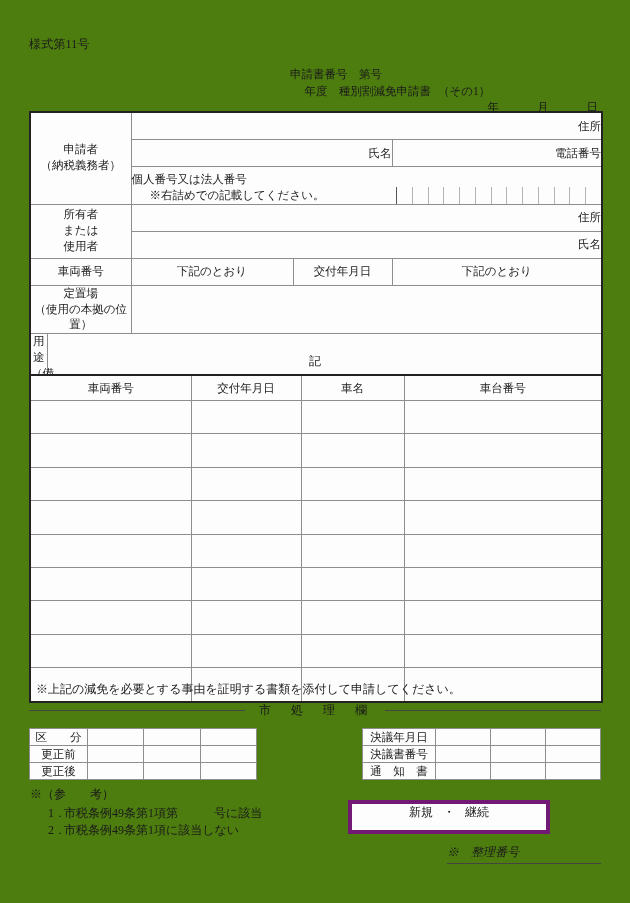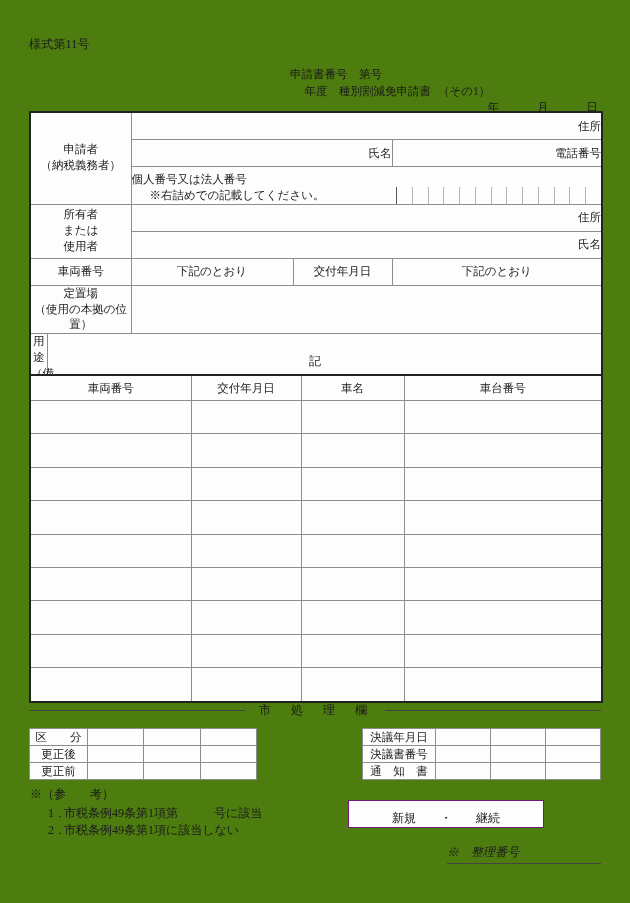--- a/index.html
+++ b/index.html
@@ -194,25 +194,25 @@
   .ref-block li { white-space: nowrap; }
   .ref-block li .num { display: inline-block; width: 16px; }
 
   
   .nc-box {
     position: absolute;
     left: 348px;
     top: 800px;
     width: 194px;
     height: 26px;
-    border: 1px solid #701a75;
-    display: flex;
-    align-items: flex-end;
+    border: 4px solid #701a75;
+    display: flex;
+    align-items: flex-start;
     justify-content: center;
-    gap: 24px;
+    gap: 10px;
     font-size: 12px;
     background: #fdfdfd;
   }
 
   
   .seiri {
     position: absolute;
     left: 447px;
     top: 844px;
     width: 154px;
@@ -395,43 +395,44 @@
         </tr>
         <tr>
           <td></td>
           <td></td>
           <td></td>
           <td></td>
         </tr>
       </tbody>
   </table>
 
+  <div class="note-attach">※上記の減免を必要とする事由を証明する書類を添付して申請してください。</div>
 
   <div class="proc-head">
     <span class="rule"></span>
     <span class="txt">市　処　理　欄</span>
     <span class="rule"></span>
   </div>
 
   <table class="tbl" id="proc-left">
     <tbody id="proc-left-body">
         <tr>
           <td class="k">区　　分</td>
           <td></td>
           <td></td>
           <td></td>
         </tr>
         <tr>
+          <td class="k">更正前</td>
+          <td></td>
+          <td></td>
+          <td></td>
+        </tr>
+        <tr>
           <td class="k">更正後</td>
-          <td></td>
-          <td></td>
-          <td></td>
-        </tr>
-        <tr>
-          <td class="k">更正前</td>
           <td></td>
           <td></td>
           <td></td>
         </tr>
       </tbody>
   </table>
 
   <table class="tbl" id="proc-right">
     <tbody id="proc-right-body">
         <tr>

